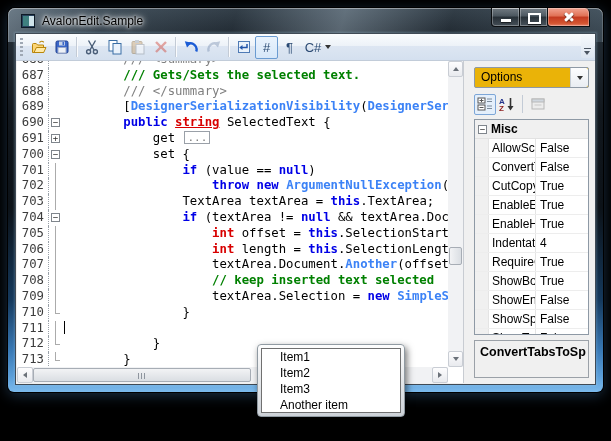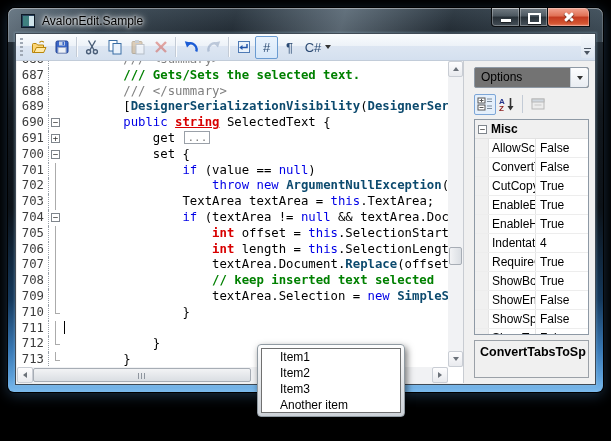--- a/index.html
+++ b/index.html
@@ -67,24 +67,24 @@
   .lines{margin-top:-9px;font-family:"DejaVu Sans Mono",monospace;font-size:12.3px;line-height:15.8px;}
   .eline{display:flex;height:15.8px;}
   .ln{width:27px;flex:0 0 auto;text-align:right;padding-right:4px;color:#3C3C3C;
       border-right:1px dotted #9AA1A9;}
   .fold{width:15px;flex:0 0 auto;position:relative;}
   .fbox{position:absolute;left:2px;top:3px;width:9px;height:9px;box-sizing:border-box;border:1px solid #7F858C;
     background:#fff;font:9px/7px "DejaVu Sans Mono",monospace;text-align:center;color:#333;}
   .fline{position:absolute;left:6px;top:0;bottom:0;width:1px;background:#ABABAB;}
   .fend{position:absolute;left:6px;top:0;width:5px;height:9px;border-left:1px solid #ABABAB;border-bottom:1px solid #ABABAB;box-sizing:border-box;}
   .code{flex:1;white-space:pre;overflow:hidden;color:#000;}
-  .c-k{color:#0000E6;font-weight:normal;}
+  .c-k{color:#0000E6;font-weight:bold;}
   .c-t{color:#D80000;font-weight:bold;}
   .c-tu{color:#D80000;font-weight:bold;text-decoration:underline;}
-  .c-m{color:#0c4a6e;font-weight:bold;}
+  .c-m{color:#3b82f6;font-weight:bold;}
   .c-c{color:#008000;font-weight:bold;}
   .c-g{color:#808080;}
   .c-p{color:#000;}
   .cfold{display:inline-block;border:1px solid #9aa0a8;background:#fff;color:#808080;
     font-size:11px;line-height:11px;padding:0 2px;margin-left:2px;vertical-align:1px;}
   .caret{display:inline-block;width:1px;height:13px;background:#000;vertical-align:-2px;}
 
   
   .vsb{position:absolute;right:0;top:0;bottom:16px;width:15px;background:#F1F2F4;}
   .hsb{position:absolute;left:0;bottom:0;right:15px;height:16px;background:#F1F2F4;}
@@ -100,21 +100,21 @@
   .tri-right{width:0;height:0;border-top:3.5px solid transparent;border-bottom:3.5px solid transparent;border-left:4px solid #6B7179;}
   .vthumb{position:absolute;left:1px;width:13px;top:186px;height:18px;border-radius:2px;
     background:linear-gradient(to right,#F2F3F5,#DADEE3);border:1px solid #A7ADB5;box-sizing:border-box;}
   .hthumb{position:absolute;top:1px;height:14px;left:16px;width:218px;border-radius:2px;
     background:linear-gradient(#F2F3F5,#DADEE3);border:1px solid #A7ADB5;box-sizing:border-box;}
   .hgrip{position:absolute;left:50%;top:4px;width:8px;height:6px;transform:translateX(-50%);
     background:repeating-linear-gradient(to right,#8E959E 0 1px,transparent 1px 3px);}
 
   
   .sidebar{position:absolute;right:0;top:0;width:124px;bottom:0;}
-  .combo{position:absolute;left:4px;right:5px;top:6px;height:21px;background:#737373;
+  .combo{position:absolute;left:4px;right:5px;top:6px;height:21px;background:#eab308;
     border:1px solid #8E99A5;border-radius:2px;box-sizing:border-box;}
   .combo-label{position:absolute;left:6px;top:0;line-height:19px;font-size:12px;color:#000;}
   .combo-btn{position:absolute;right:0;top:0;bottom:0;width:17px;display:flex;align-items:center;justify-content:center;
     background:linear-gradient(#FDFDFE,#E9EDF2);border-left:1px solid #C6CDD5;border-radius:0 2px 2px 0;}
   .pg-toolbar{position:absolute;left:4px;top:31px;right:5px;height:24px;display:flex;align-items:center;}
   .pgbtn{width:22px;height:21px;display:flex;align-items:center;justify-content:center;border:1px solid transparent;border-radius:2px;box-sizing:border-box;}
   .pgbtn.active{background:#E4EFFB;border-color:#7DA6D7;}
   .pgbtn.disabled{opacity:.45;}
   .pgsep{width:1px;height:18px;background:#C3CBD6;margin:0 4px;}
   .pg-grid{position:absolute;left:4px;right:5px;top:58px;bottom:48px;background:#fff;
@@ -331,21 +331,21 @@
                 <div class="fold">
                   <span class="fline"></span>
                 </div>
                 <div class="code"><span class="c-p">                    </span><span class="c-t">int</span><span class="c-p"> length = </span><span class="c-k">this</span><span class="c-p">.SelectionLength;</span></div>
               </div>
               <div class="eline">
                 <div class="ln">707</div>
                 <div class="fold">
                   <span class="fline"></span>
                 </div>
-                <div class="code"><span class="c-p">                    textArea.Document.</span><span class="c-m">Replace</span><span class="c-p">(offset, l</span></div>
+                <div class="code"><span class="c-p">                    textArea.Document.</span><span class="c-m">Another</span><span class="c-p">(offset, l</span></div>
               </div>
               <div class="eline">
                 <div class="ln">708</div>
                 <div class="fold">
                   <span class="fline"></span>
                 </div>
                 <div class="code"><span class="c-c">                    // keep inserted text selected</span></div>
               </div>
               <div class="eline">
                 <div class="ln">709</div>

